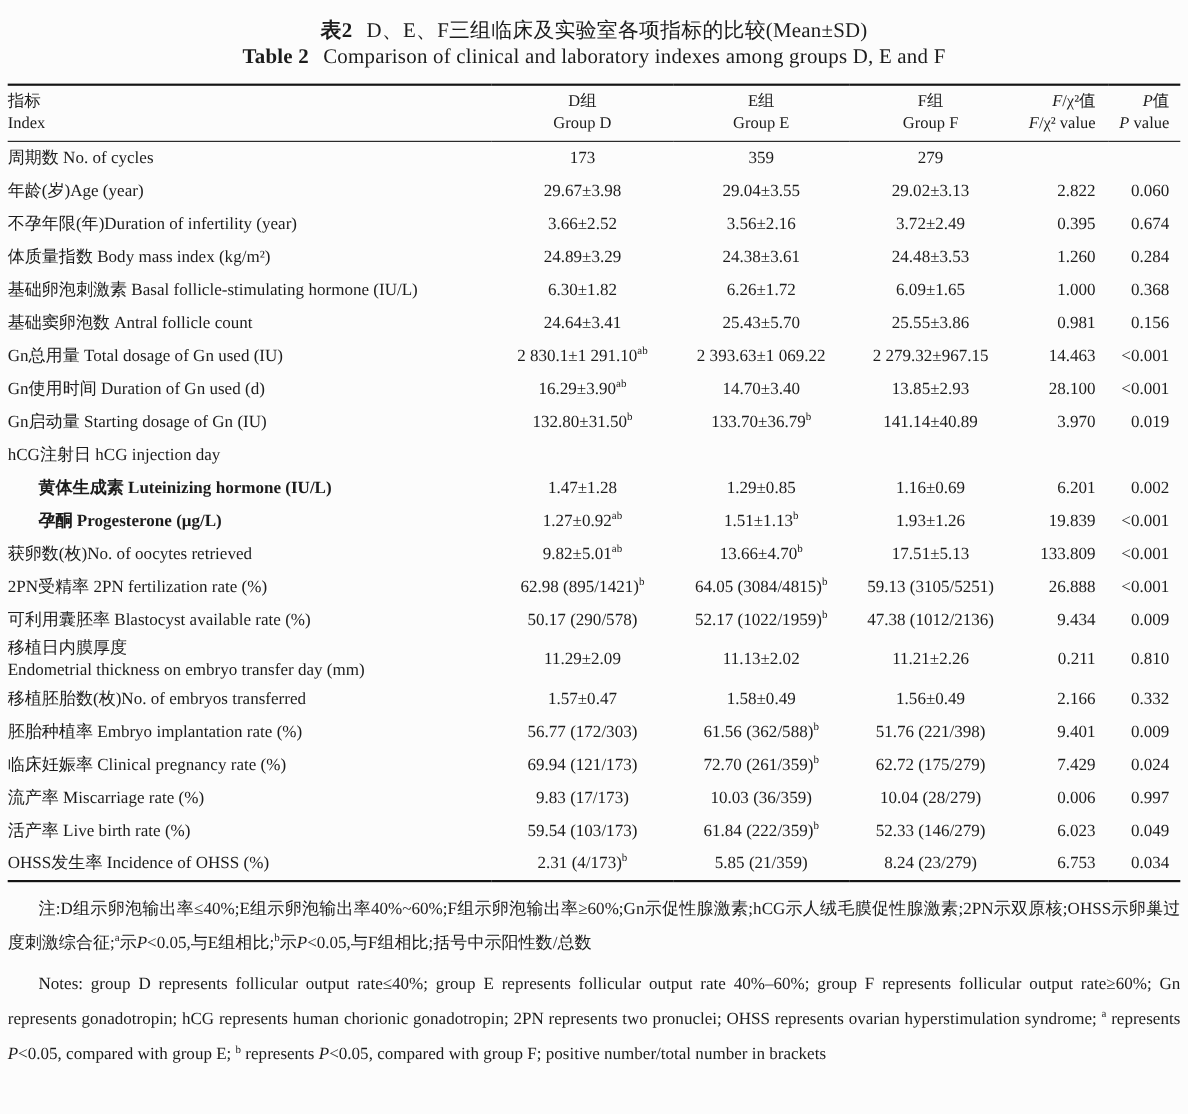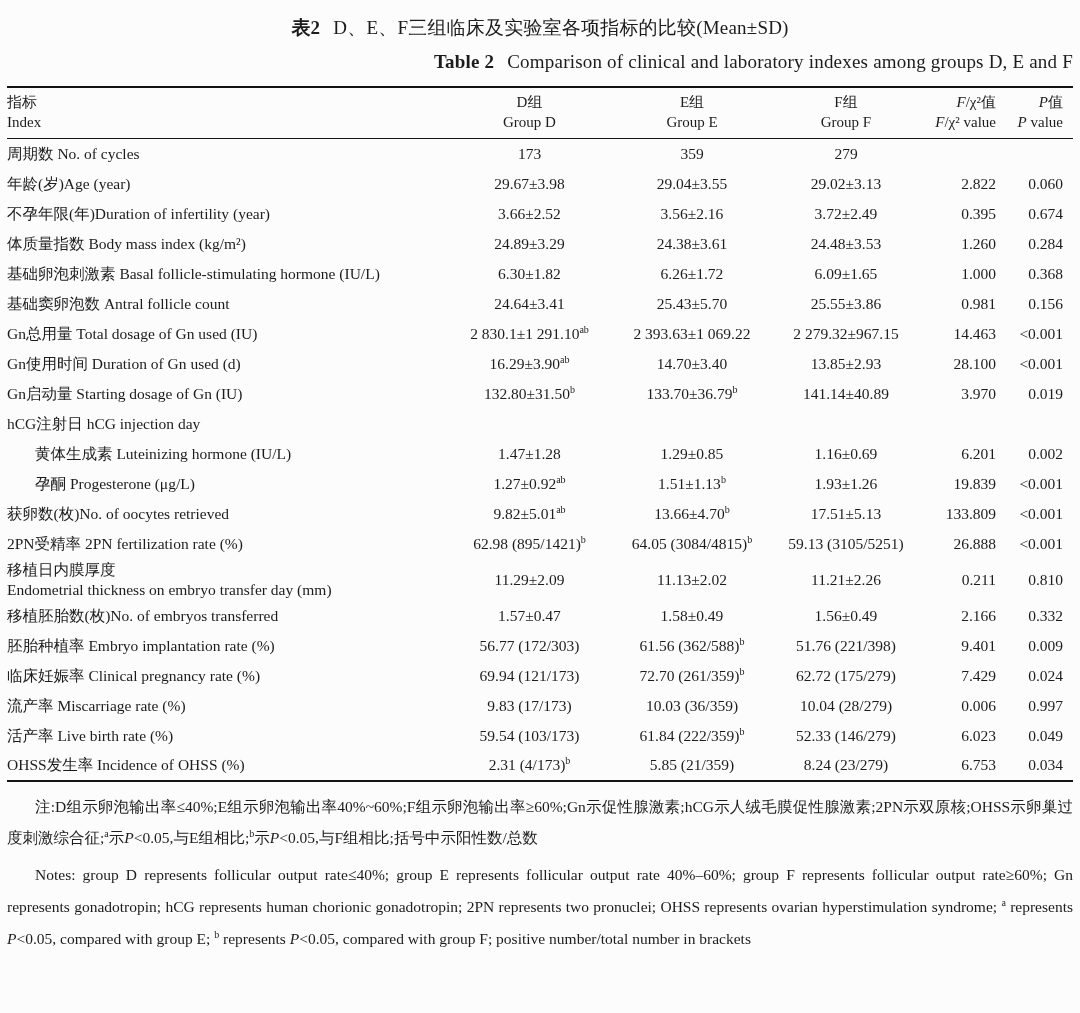--- a/index.html
+++ b/index.html
@@ -8,21 +8,21 @@
     background: #fcfcfc;
     color: #1c1c1c;
     font-family: "Liberation Serif", "DejaVu Serif", serif;
     overflow: hidden;
   }
   .page { padding: 13px 7px 0; }
 
   .title { text-align: center; font-size: 19px; letter-spacing: .2px; }
   .title .num { font-weight: bold; margin-right: 13px; }
   .title-zh { margin-top: 2px; }
-  .title-en { margin-top: 10px; margin-bottom: 13px; text-align: right; }
+  .title-en { margin-bottom: 13px; }
 
   table {
     width: 1066px;
     table-layout: fixed;
     border-collapse: collapse;
     border-top: 2.5px solid #141414;
     border-bottom: 2.5px solid #141414;
   }
   col.w-label { width: 440px; }
   col.w-d    { width: 165px; }
@@ -45,21 +45,21 @@
     height: 30px;
     vertical-align: middle;
     padding: 1px 0;
   }
   th.label, td.label { text-align: left; }
   td.label { white-space: pre-line; padding-right: 6px; }
   .c { text-align: center; }
   .r { text-align: right; }
   th.stat, td.stat { padding-right: 12px; }
   th.p, td.p { padding-right: 10px; }
-  tr.indent td.label { padding-left: 28px; }
+  tr.indent td.label { padding-left: 28px; font-weight: bold; }
 
   sup { font-size: 10px; line-height: 0; }
   i { font-style: italic; }
 
   .note {
     font-size: 15.5px;
     line-height: 31px;
     text-align: justify;
     text-indent: 28px;
   }
@@ -222,20 +222,28 @@
   </tr>
         <tr>
     <td class="label">2PN受精率 2PN fertilization rate (%)</td>
     <td class="c">62.98 (895/1421)<sup>b</sup></td>
     <td class="c">64.05 (3084/4815)<sup>b</sup></td>
     <td class="c">59.13 (3105/5251)</td>
     <td class="r stat">26.888</td>
     <td class="r p">&lt;0.001</td>
   </tr>
         <tr>
+    <td class="label">可利用囊胚率 Blastocyst available rate (%)</td>
+    <td class="c">50.17 (290/578)</td>
+    <td class="c">52.17 (1022/1959)<sup>b</sup></td>
+    <td class="c">47.38 (1012/2136)</td>
+    <td class="r stat">9.434</td>
+    <td class="r p">0.009</td>
+  </tr>
+        <tr>
     <td class="label">移植日内膜厚度
 Endometrial thickness on embryo transfer day (mm)</td>
     <td class="c">11.29±2.09</td>
     <td class="c">11.13±2.02</td>
     <td class="c">11.21±2.26</td>
     <td class="r stat">0.211</td>
     <td class="r p">0.810</td>
   </tr>
         <tr>
     <td class="label">移植胚胎数(枚)No. of embryos transferred</td>

